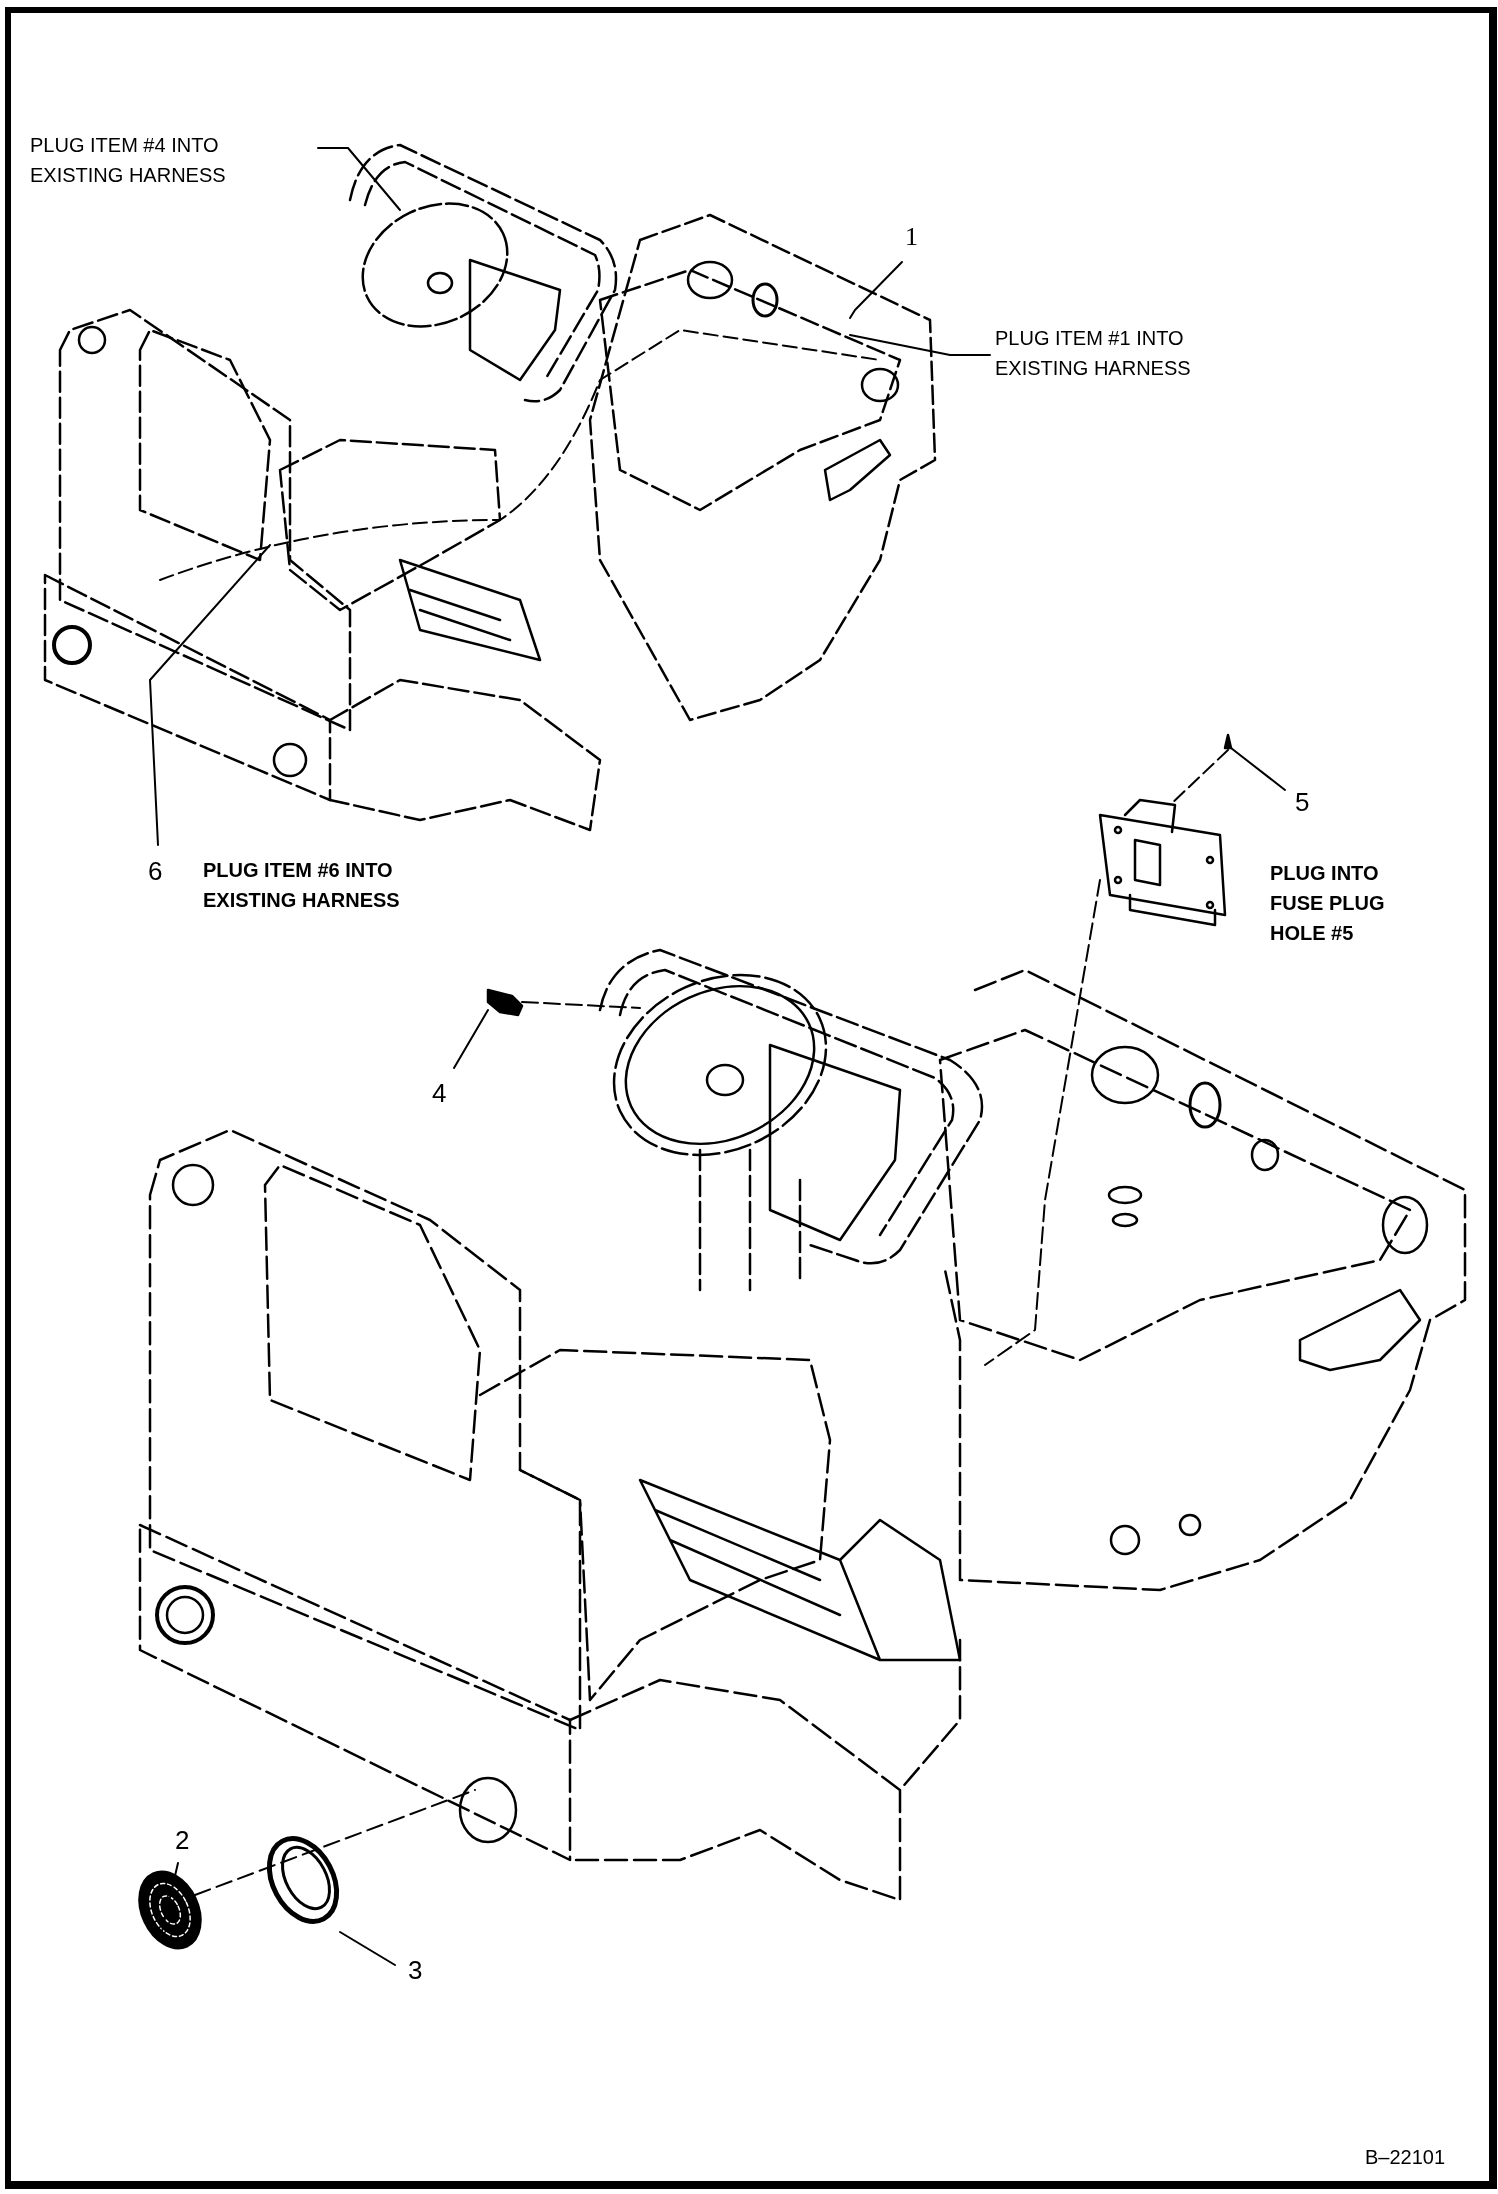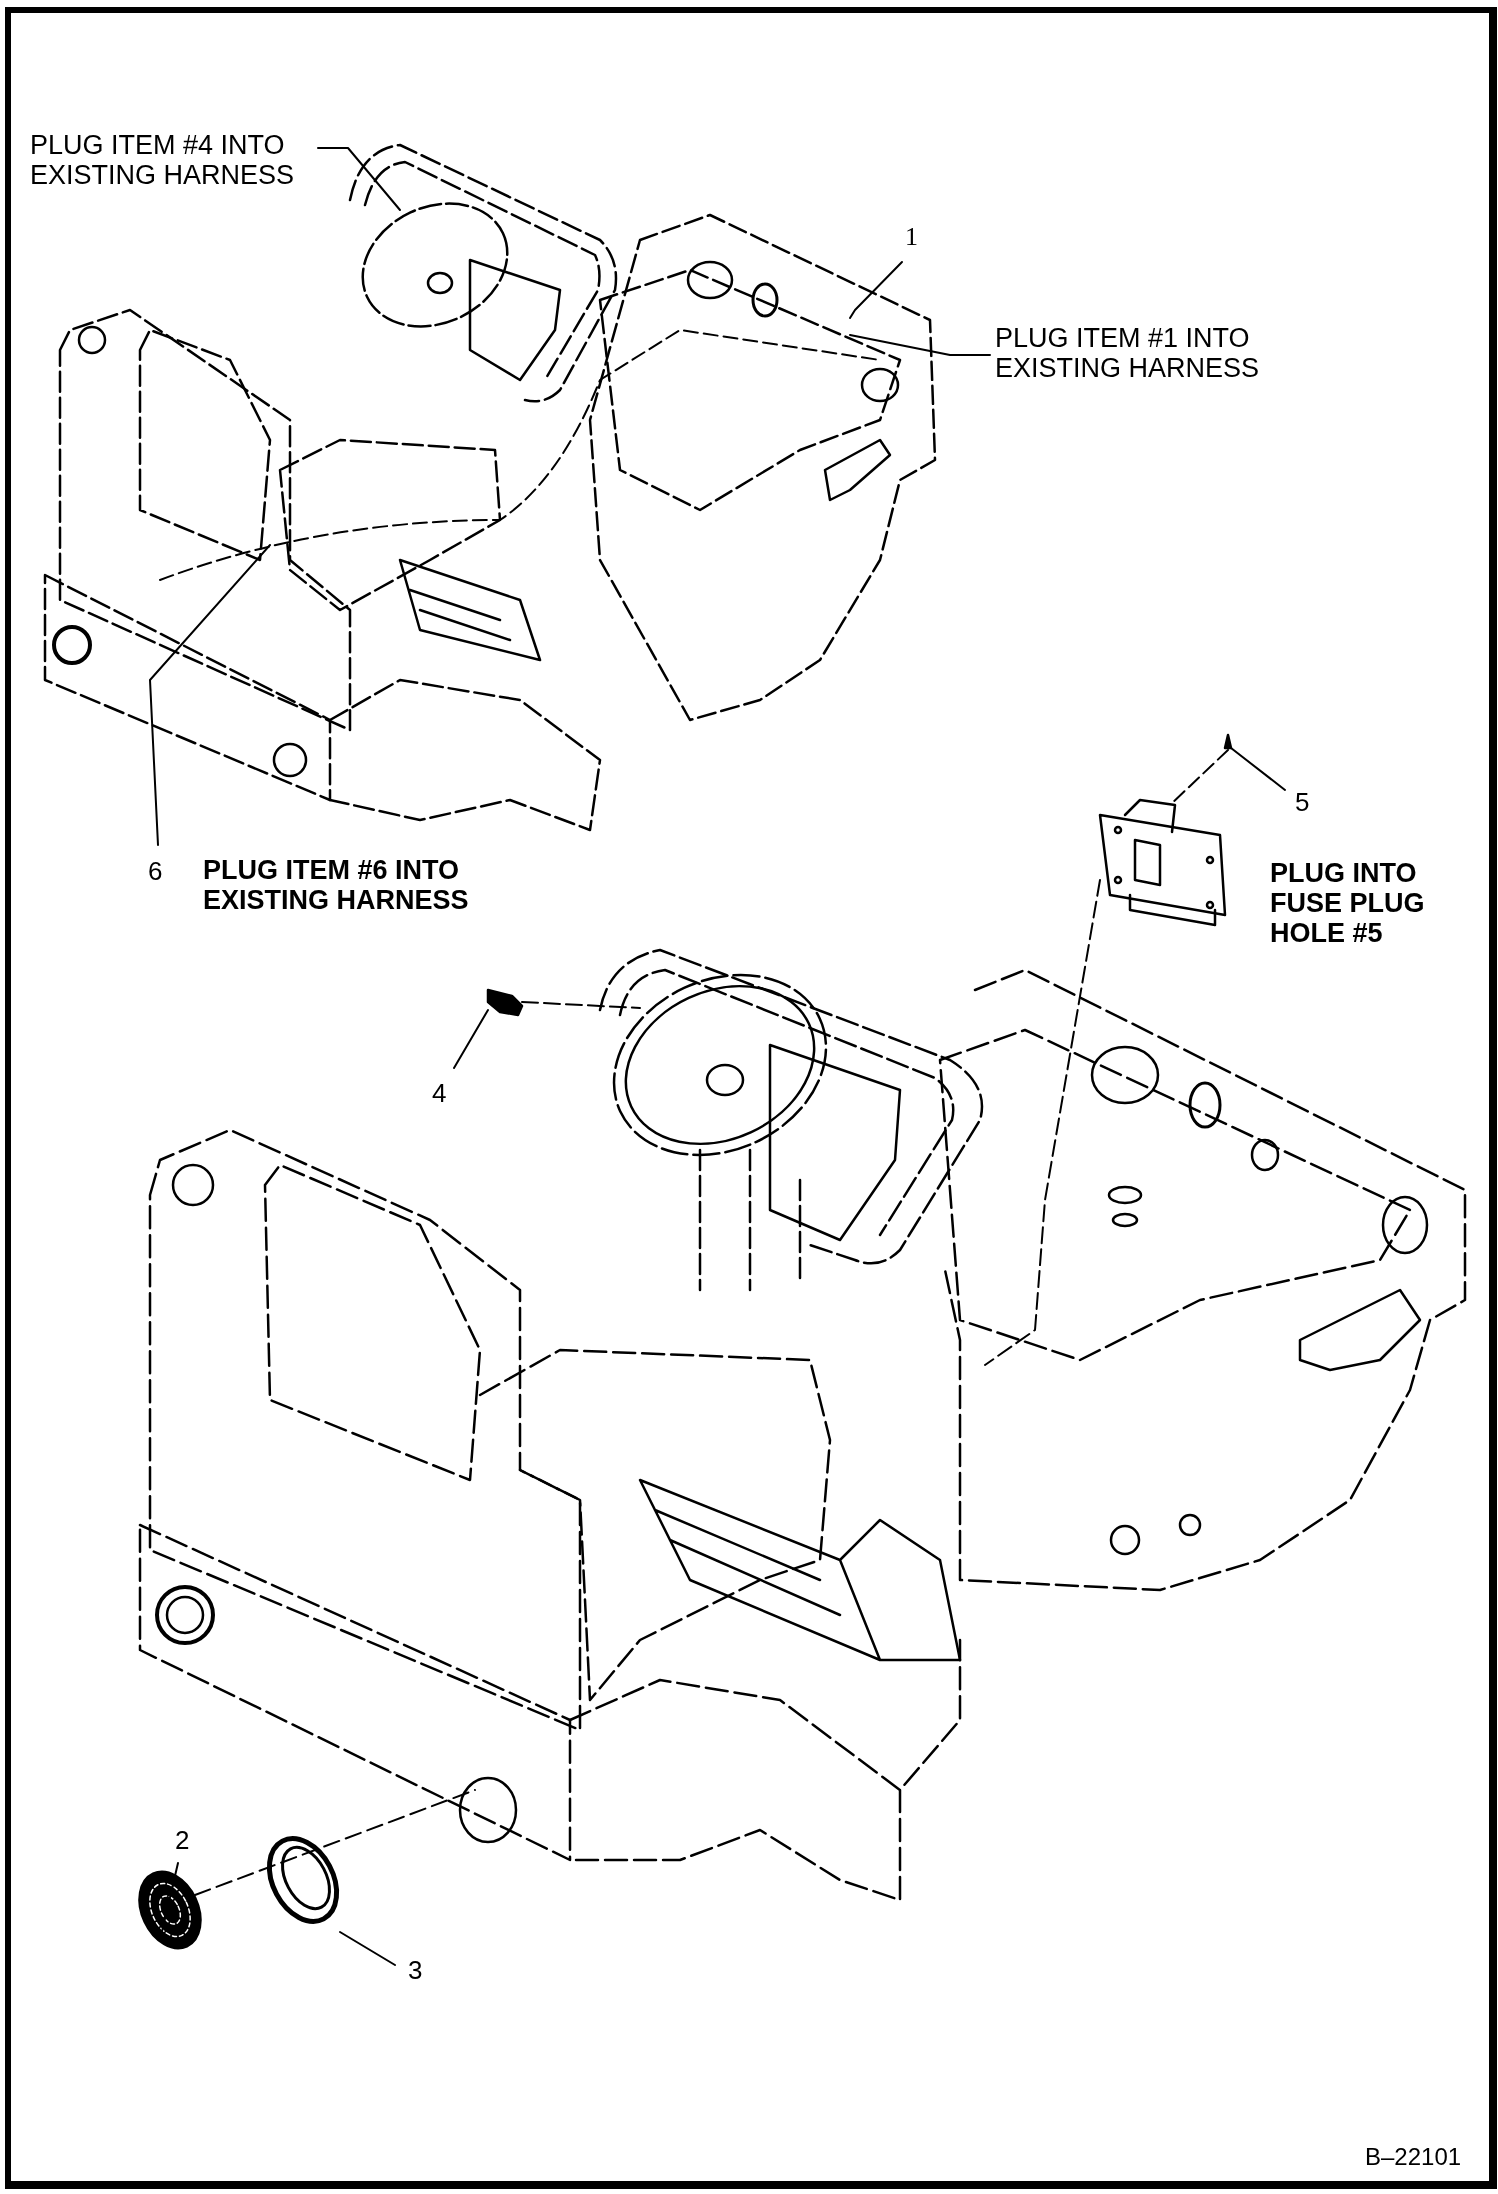--- a/index.html
+++ b/index.html
@@ -1,19 +1,19 @@
 <!DOCTYPE html>
 <html><head>
 <meta charset="utf-8">
 <style>
   html,body{margin:0;padding:0;background:#fff;}
   body{width:1498px;height:2194px;position:relative;overflow:hidden;font-family:"Liberation Sans",sans-serif;}
   .frame{position:absolute;left:5px;top:7px;width:1478px;height:2168px;border:6px solid #000;border-right-width:8px;border-bottom-width:8px;background:#fff;}
   svg.art{position:absolute;left:0;top:0;}
-  .note{position:absolute;font-size:27px;line-height:30px;color:#000;white-space:nowrap;}
+  .note{position:absolute;font-size:20px;line-height:30px;color:#000;white-space:nowrap;}
   .num{position:absolute;font-size:26px;color:#000;}
   .l{white-space:pre;display:block;}
 </style>
 </head>
 <body>
 
 <div class="frame"></div>
 
 <svg class="art" width="1498" height="2194" viewBox="0 0 1498 2194" fill="none" stroke="#000" stroke-width="2.5" stroke-linejoin="round" stroke-linecap="round">
 
@@ -154,13 +154,13 @@
   <span class="l">HOLE #5</span>
 </div>
 
 <span class="num" style="left:905px;top:222px;font-family:'Liberation Serif',serif;">1</span>
 <span class="num" style="left:175px;top:1825px;">2</span>
 <span class="num" style="left:408px;top:1955px;">3</span>
 <span class="num" style="left:432px;top:1078px;">4</span>
 <span class="num" style="left:1295px;top:787px;">5</span>
 <span class="num" style="left:148px;top:856px;">6</span>
 
-<span class="note" style="left:1365px;top:2142px;font-size:24px;">B–22101</span>
+<span class="note" style="left:1365px;top:2142px;font-size:20px;">B–22101</span>
 
 </body></html>

